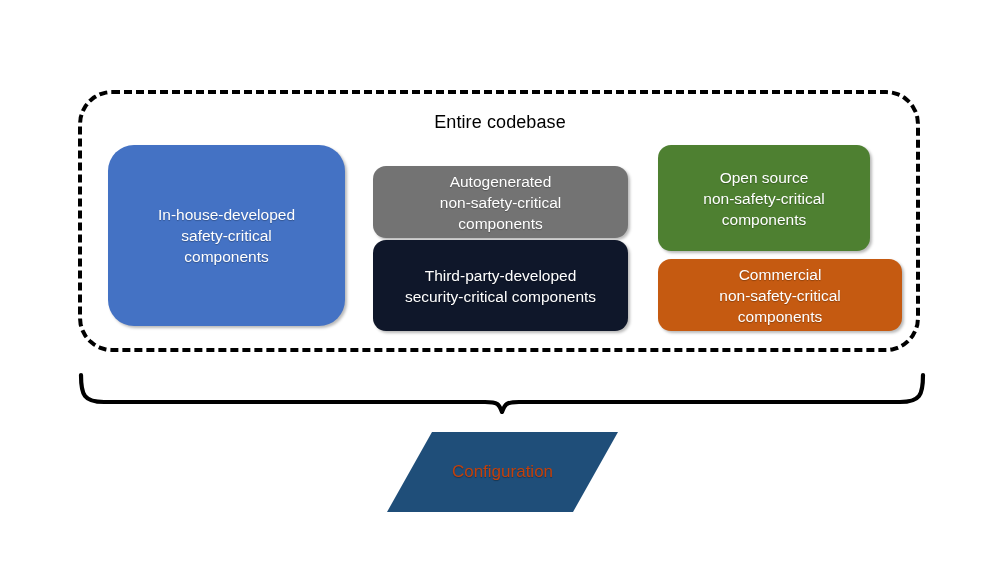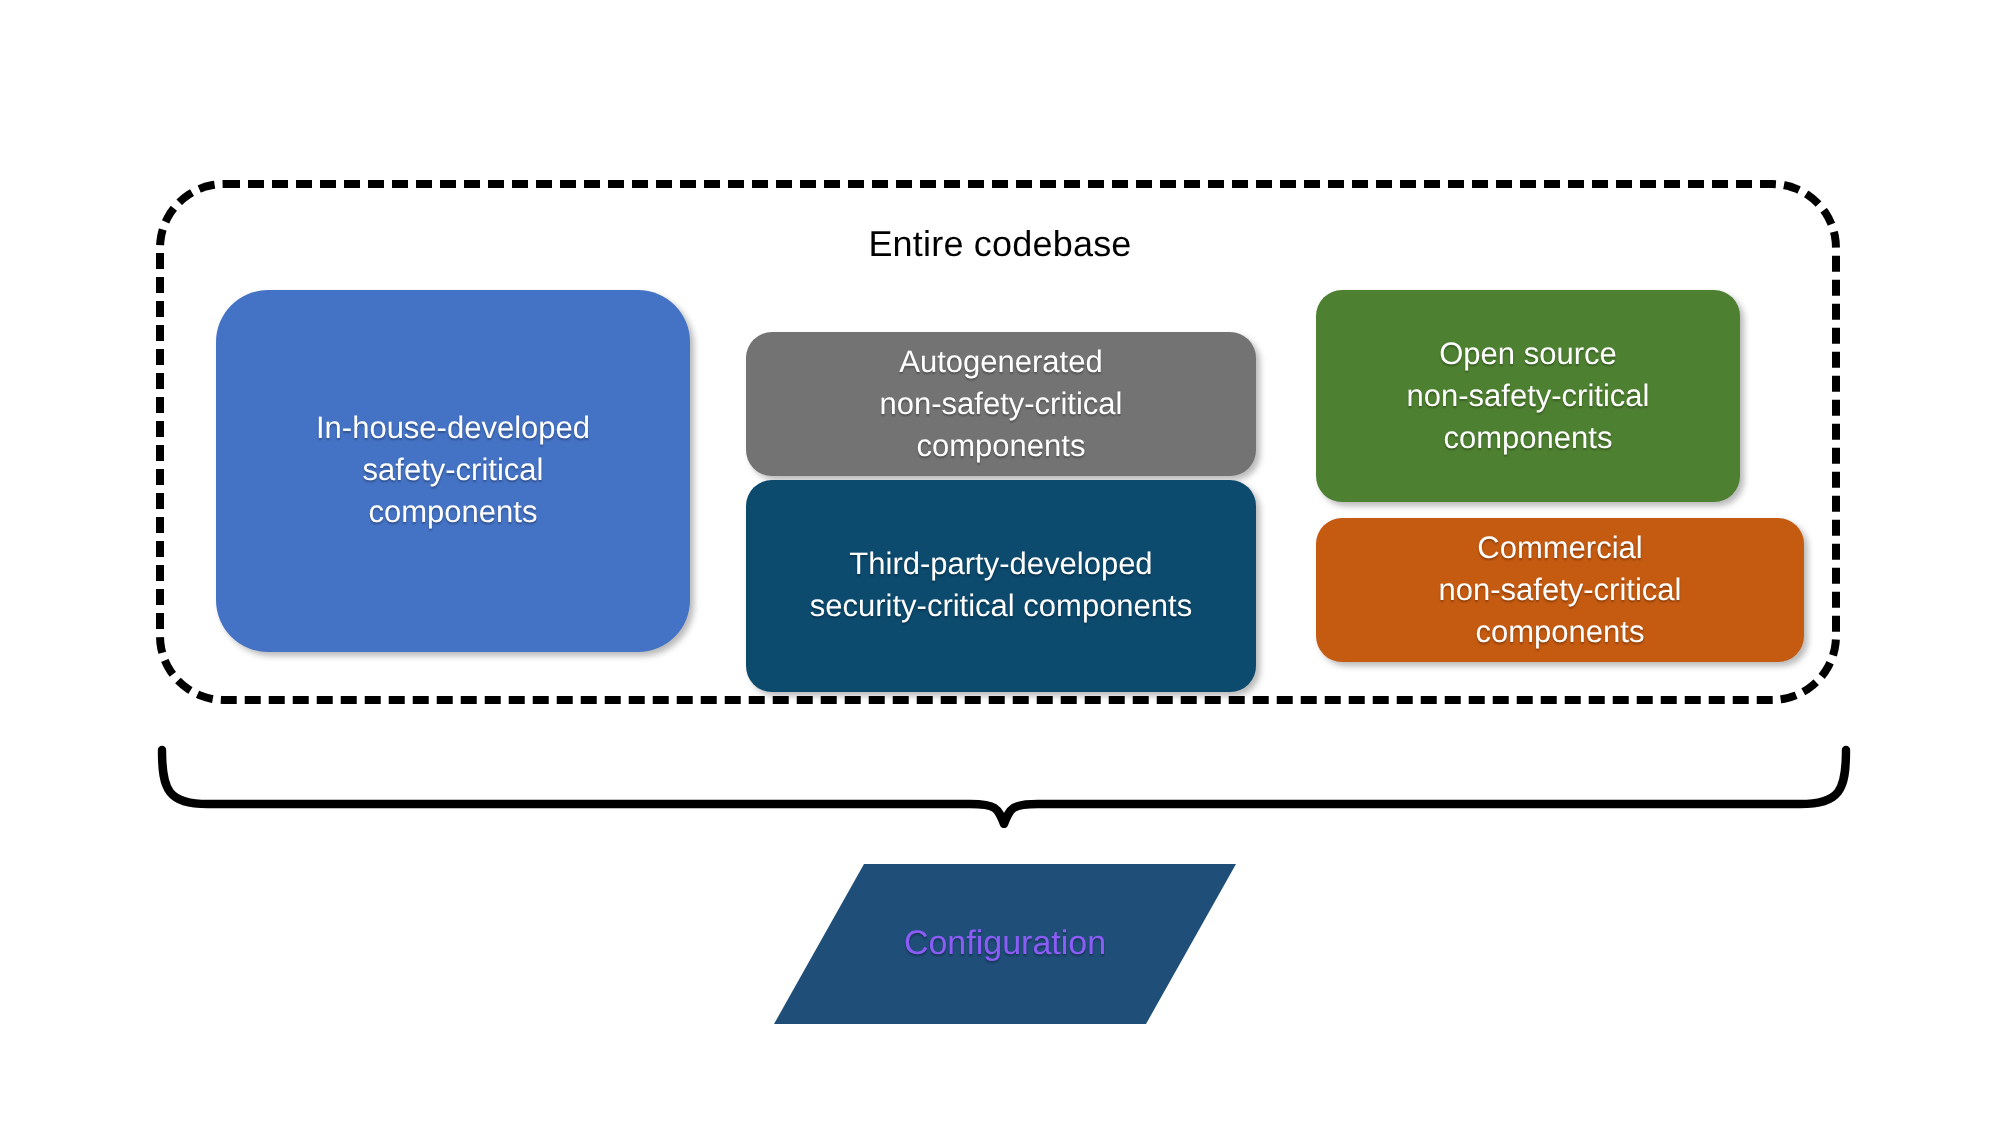--- a/index.html
+++ b/index.html
@@ -74,22 +74,22 @@
     border-radius: 26px;
   }
   .box-autogenerated {
     left: 373px;  top: 145px;
     width: 255px; height: 72px;
     background: #737373;
     margin-top: 21px;
   }
   .box-thirdparty {
     left: 373px;  top: 240px;
-    width: 255px; height: 106px;
-    background: #0c4a6e;
+    width: 255px; height: 91px;
+    background: #0f172a;
   }
   .box-opensource {
     left: 658px;  top: 145px;
     width: 212px; height: 106px;
     background: #4E8031;
   }
   .box-commercial {
     left: 658px;  top: 259px;
     width: 244px; height: 72px;
     background: #C55A11;
@@ -116,21 +116,21 @@
   .config-wrap svg { display: block; }
   .config-label {
     position: absolute;
     left: 380px;
     top: 426px;
     width: 245px;
     height: 92px;
     display: flex;
     align-items: center;
     justify-content: center;
-    color: #8b5cf6;
+    color: #c2410c;
     font-size: 17px;
     line-height: 22px;
     text-shadow: 0 1px 1px rgba(0,0,0,0.3);
     pointer-events: none;
   }
 </style>
 </head>
 <body>
 
 <div id="canvas">

